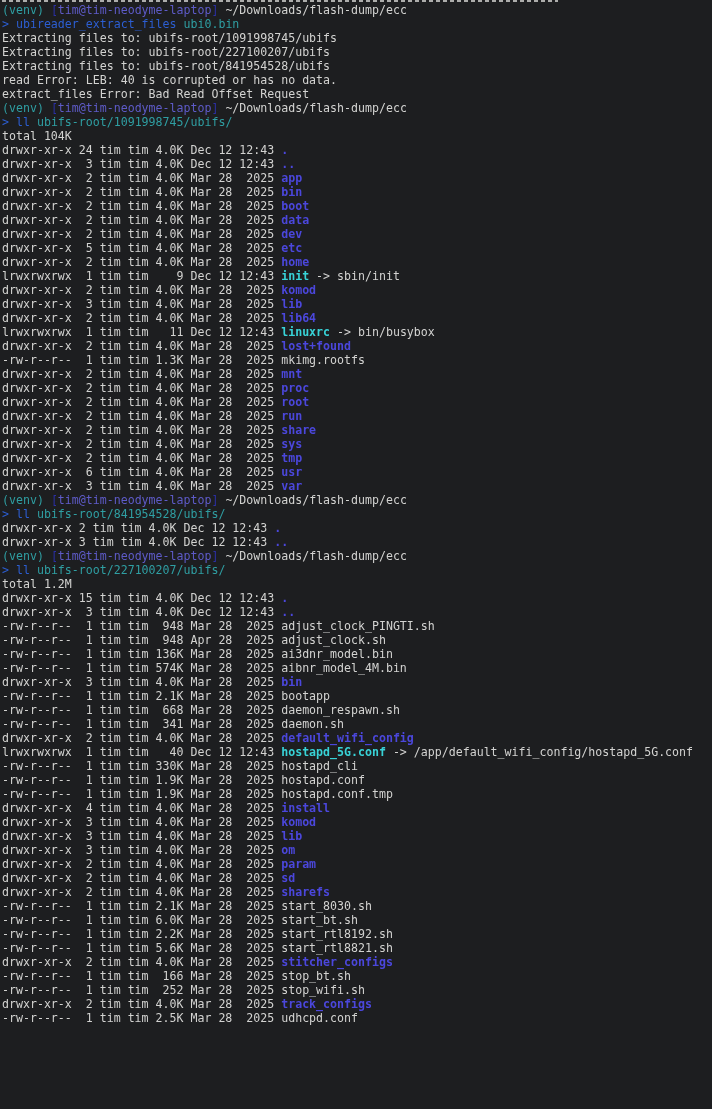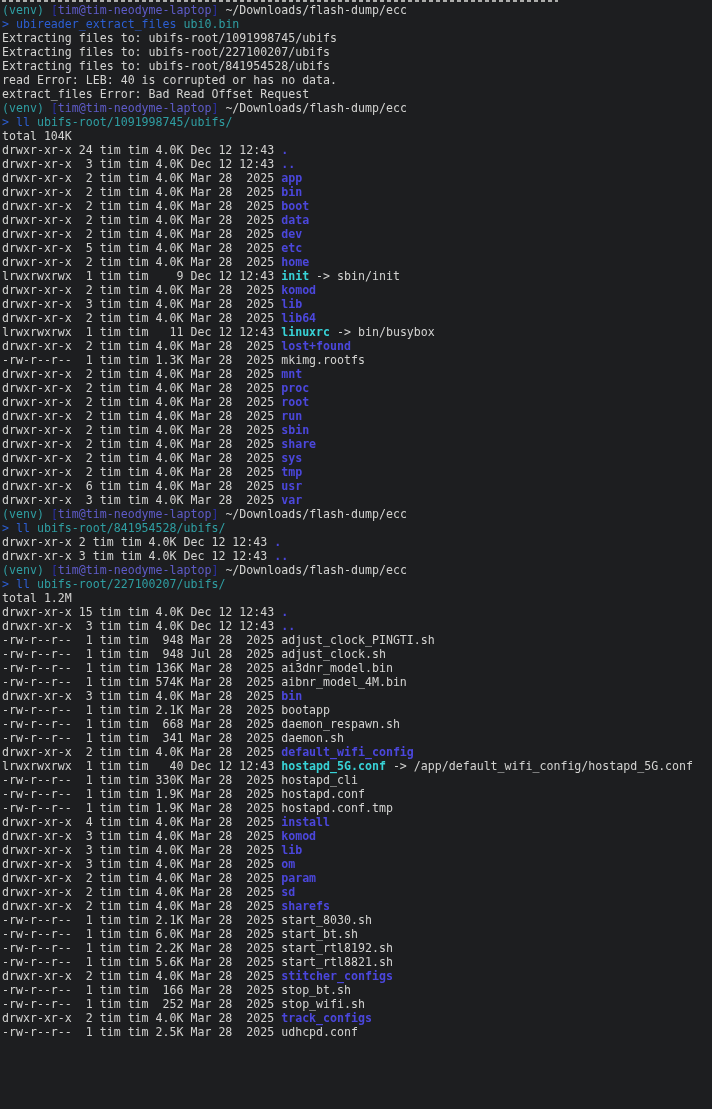--- a/index.html
+++ b/index.html
@@ -78,37 +78,36 @@
     <div class="line"><span class="c-fg">drwxr-xr-x  2 tim tim 4.0K Mar 28  2025 </span><span class="c-dir">komod</span></div>
     <div class="line"><span class="c-fg">drwxr-xr-x  3 tim tim 4.0K Mar 28  2025 </span><span class="c-dir">lib</span></div>
     <div class="line"><span class="c-fg">drwxr-xr-x  2 tim tim 4.0K Mar 28  2025 </span><span class="c-dir">lib64</span></div>
     <div class="line"><span class="c-fg">lrwxrwxrwx  1 tim tim   11 Dec 12 12:43 </span><span class="c-symlink">linuxrc</span><span class="c-fg"> -&gt; bin/busybox</span></div>
     <div class="line"><span class="c-fg">drwxr-xr-x  2 tim tim 4.0K Mar 28  2025 </span><span class="c-dir">lost+found</span></div>
     <div class="line"><span class="c-fg">-rw-r--r--  1 tim tim 1.3K Mar 28  2025 mkimg.rootfs</span></div>
     <div class="line"><span class="c-fg">drwxr-xr-x  2 tim tim 4.0K Mar 28  2025 </span><span class="c-dir">mnt</span></div>
     <div class="line"><span class="c-fg">drwxr-xr-x  2 tim tim 4.0K Mar 28  2025 </span><span class="c-dir">proc</span></div>
     <div class="line"><span class="c-fg">drwxr-xr-x  2 tim tim 4.0K Mar 28  2025 </span><span class="c-dir">root</span></div>
     <div class="line"><span class="c-fg">drwxr-xr-x  2 tim tim 4.0K Mar 28  2025 </span><span class="c-dir">run</span></div>
-    <div class="line"><span class="c-fg">drwxr-xr-x  2 tim tim 4.0K Mar 28  2025 </span><span class="c-dir">sbin</span></div>
     <div class="line"><span class="c-fg">drwxr-xr-x  2 tim tim 4.0K Mar 28  2025 </span><span class="c-dir">share</span></div>
     <div class="line"><span class="c-fg">drwxr-xr-x  2 tim tim 4.0K Mar 28  2025 </span><span class="c-dir">sys</span></div>
     <div class="line"><span class="c-fg">drwxr-xr-x  2 tim tim 4.0K Mar 28  2025 </span><span class="c-dir">tmp</span></div>
     <div class="line"><span class="c-fg">drwxr-xr-x  6 tim tim 4.0K Mar 28  2025 </span><span class="c-dir">usr</span></div>
     <div class="line"><span class="c-fg">drwxr-xr-x  3 tim tim 4.0K Mar 28  2025 </span><span class="c-dir">var</span></div>
     <div class="line"><span class="c-venv">(venv)</span><span class="c-fg"> </span><span class="c-bracket">[</span><span class="c-host">tim@tim-neodyme-laptop</span><span class="c-bracket">]</span><span class="c-fg"> ~/Downloads/flash-dump/ecc</span></div>
     <div class="line"><span class="c-prompt">&gt; </span><span class="c-cmd">ll</span><span class="c-fg"> </span><span class="c-arglink">ubifs-root/841954528/ubifs/</span></div>
     <div class="line"><span class="c-fg">drwxr-xr-x 2 tim tim 4.0K Dec 12 12:43 </span><span class="c-dir">.</span></div>
     <div class="line"><span class="c-fg">drwxr-xr-x 3 tim tim 4.0K Dec 12 12:43 </span><span class="c-dir">..</span></div>
     <div class="line"><span class="c-venv">(venv)</span><span class="c-fg"> </span><span class="c-bracket">[</span><span class="c-host">tim@tim-neodyme-laptop</span><span class="c-bracket">]</span><span class="c-fg"> ~/Downloads/flash-dump/ecc</span></div>
     <div class="line"><span class="c-prompt">&gt; </span><span class="c-cmd">ll</span><span class="c-fg"> </span><span class="c-arglink">ubifs-root/227100207/ubifs/</span></div>
     <div class="line"><span class="c-fg">total 1.2M</span></div>
     <div class="line"><span class="c-fg">drwxr-xr-x 15 tim tim 4.0K Dec 12 12:43 </span><span class="c-dir">.</span></div>
     <div class="line"><span class="c-fg">drwxr-xr-x  3 tim tim 4.0K Dec 12 12:43 </span><span class="c-dir">..</span></div>
     <div class="line"><span class="c-fg">-rw-r--r--  1 tim tim  948 Mar 28  2025 adjust_clock_PINGTI.sh</span></div>
-    <div class="line"><span class="c-fg">-rw-r--r--  1 tim tim  948 Jul 28  2025 adjust_clock.sh</span></div>
+    <div class="line"><span class="c-fg">-rw-r--r--  1 tim tim  948 Apr 28  2025 adjust_clock.sh</span></div>
     <div class="line"><span class="c-fg">-rw-r--r--  1 tim tim 136K Mar 28  2025 ai3dnr_model.bin</span></div>
     <div class="line"><span class="c-fg">-rw-r--r--  1 tim tim 574K Mar 28  2025 aibnr_model_4M.bin</span></div>
     <div class="line"><span class="c-fg">drwxr-xr-x  3 tim tim 4.0K Mar 28  2025 </span><span class="c-dir">bin</span></div>
     <div class="line"><span class="c-fg">-rw-r--r--  1 tim tim 2.1K Mar 28  2025 bootapp</span></div>
     <div class="line"><span class="c-fg">-rw-r--r--  1 tim tim  668 Mar 28  2025 daemon_respawn.sh</span></div>
     <div class="line"><span class="c-fg">-rw-r--r--  1 tim tim  341 Mar 28  2025 daemon.sh</span></div>
     <div class="line"><span class="c-fg">drwxr-xr-x  2 tim tim 4.0K Mar 28  2025 </span><span class="c-dir">default_wifi_config</span></div>
     <div class="line"><span class="c-fg">lrwxrwxrwx  1 tim tim   40 Dec 12 12:43 </span><span class="c-symlink">hostapd_5G.conf</span><span class="c-fg"> -&gt; /app/default_wifi_config/hostapd_5G.conf</span></div>
     <div class="line"><span class="c-fg">-rw-r--r--  1 tim tim 330K Mar 28  2025 hostapd_cli</span></div>
     <div class="line"><span class="c-fg">-rw-r--r--  1 tim tim 1.9K Mar 28  2025 hostapd.conf</span></div>

